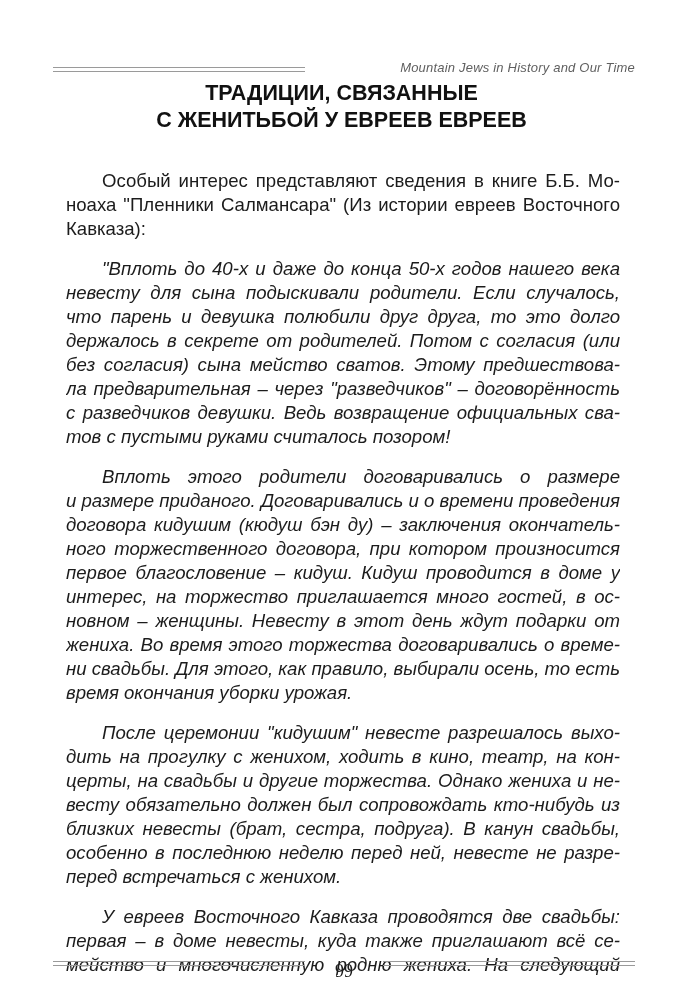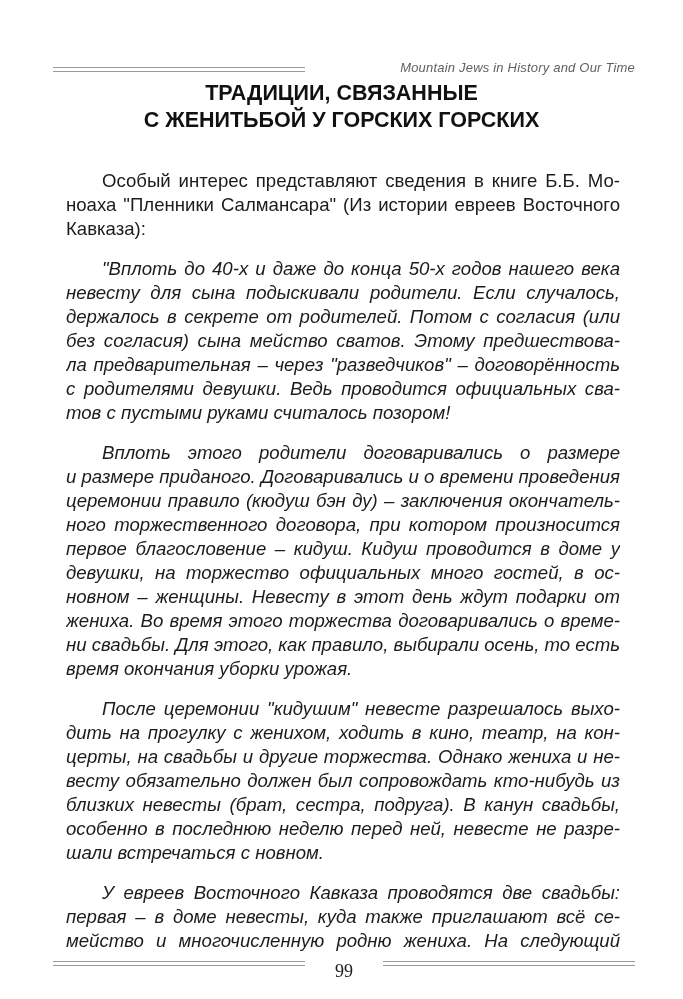--- a/index.html
+++ b/index.html
@@ -81,58 +81,59 @@
 
 <div class="page">
 
   <div class="running-header">
     <div class="double-rule header-rule"></div>
     <div class="running-title">Mountain Jews in History and Our Time</div>
   </div>
 
   <div class="chapter-title">
     <div>ТРАДИЦИИ, СВЯЗАННЫЕ</div>
-    <div>С ЖЕНИТЬБОЙ У ГОРСКИХ ГОРСКИХ</div>
+    <div>С ЖЕНИТЬБОЙ У ЕВРЕЕВ ЕВРЕЕВ</div>
   </div>
 
   <div class="body-text">
       <div class="paragraph regular">
         <div class="line first">Особый интерес представляют сведения в книге Б.Б. Мо-</div>
         <div class="line">ноаха "Пленники Салмансара" (Из истории евреев Восточного</div>
         <div class="line last">Кавказа):</div>
       </div>
       <div class="paragraph italic">
         <div class="line first">"Вплоть до 40-х и даже до конца 50-х годов нашего века</div>
         <div class="line">невесту для сына подыскивали родители. Если случалось,</div>
+        <div class="line">что парень и девушка полюбили друг друга, то это долго</div>
         <div class="line">держалось в секрете от родителей. Потом с согласия (или</div>
         <div class="line">без согласия) сына мейство сватов. Этому предшествова-</div>
         <div class="line">ла предварительная – через "разведчиков" – договорённость</div>
-        <div class="line">с родителями девушки. Ведь проводится официальных сва-</div>
+        <div class="line">с разведчиков девушки. Ведь возвращение официальных сва-</div>
         <div class="line last">тов с пустыми руками считалось позором!</div>
       </div>
       <div class="paragraph italic">
         <div class="line first">Вплоть этого родители договаривались о размере выкупа</div>
         <div class="line">и размере приданого. Договаривались и о времени проведения</div>
-        <div class="line">церемонии правило (кюдуш бэн ду) – заключения окончатель-</div>
+        <div class="line">договора кидушим (кюдуш бэн ду) – заключения окончатель-</div>
         <div class="line">ного торжественного договора, при котором произносится</div>
         <div class="line">первое благословение – кидуш. Кидуш проводится в доме у</div>
-        <div class="line">девушки, на торжество официальных много гостей, в ос-</div>
+        <div class="line">интерес, на торжество приглашается много гостей, в ос-</div>
         <div class="line">новном – женщины. Невесту в этот день ждут подарки от</div>
         <div class="line">жениха. Во время этого торжества договаривались о време-</div>
         <div class="line">ни свадьбы. Для этого, как правило, выбирали осень, то есть</div>
         <div class="line last">время окончания уборки урожая.</div>
       </div>
       <div class="paragraph italic">
         <div class="line first">После церемонии "кидушим" невесте разрешалось выхо-</div>
         <div class="line">дить на прогулку с женихом, ходить в кино, театр, на кон-</div>
         <div class="line">церты, на свадьбы и другие торжества. Однако жениха и не-</div>
         <div class="line">весту обязательно должен был сопровождать кто-нибудь из</div>
         <div class="line">близких невесты (брат, сестра, подруга). В канун свадьбы,</div>
         <div class="line">особенно в последнюю неделю перед ней, невесте не разре-</div>
-        <div class="line last">шали встречаться с новном.</div>
+        <div class="line last">перед встречаться с женихом.</div>
       </div>
       <div class="paragraph italic">
         <div class="line first">У евреев Восточного Кавказа проводятся две свадьбы:</div>
         <div class="line">первая – в доме невесты, куда также приглашают всё се-</div>
         <div class="line">мейство и многочисленную родню жениха. На следующий день</div>
       </div>
     </div>
 
   <div class="page-footer">
     <div class="double-rule footer-rule"></div>

